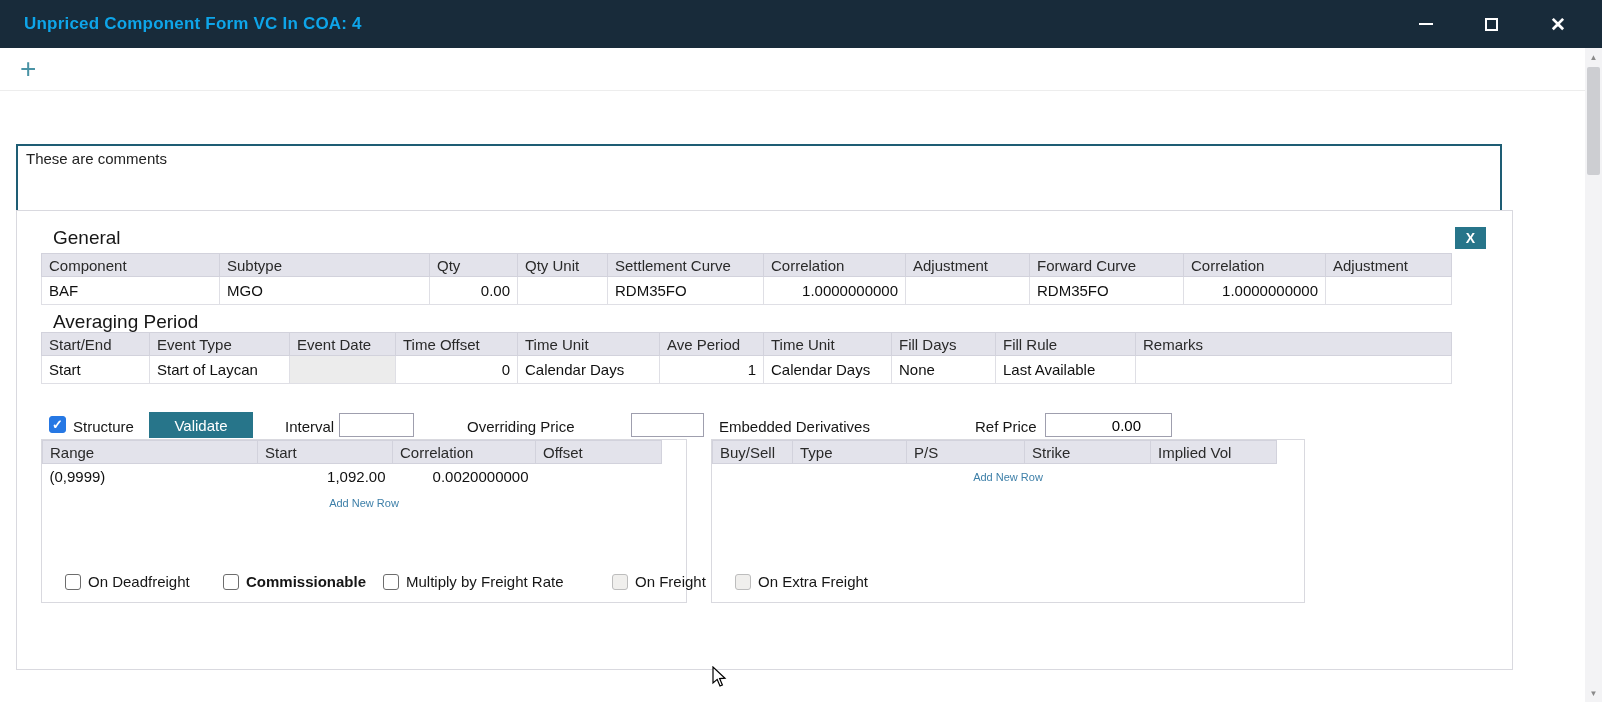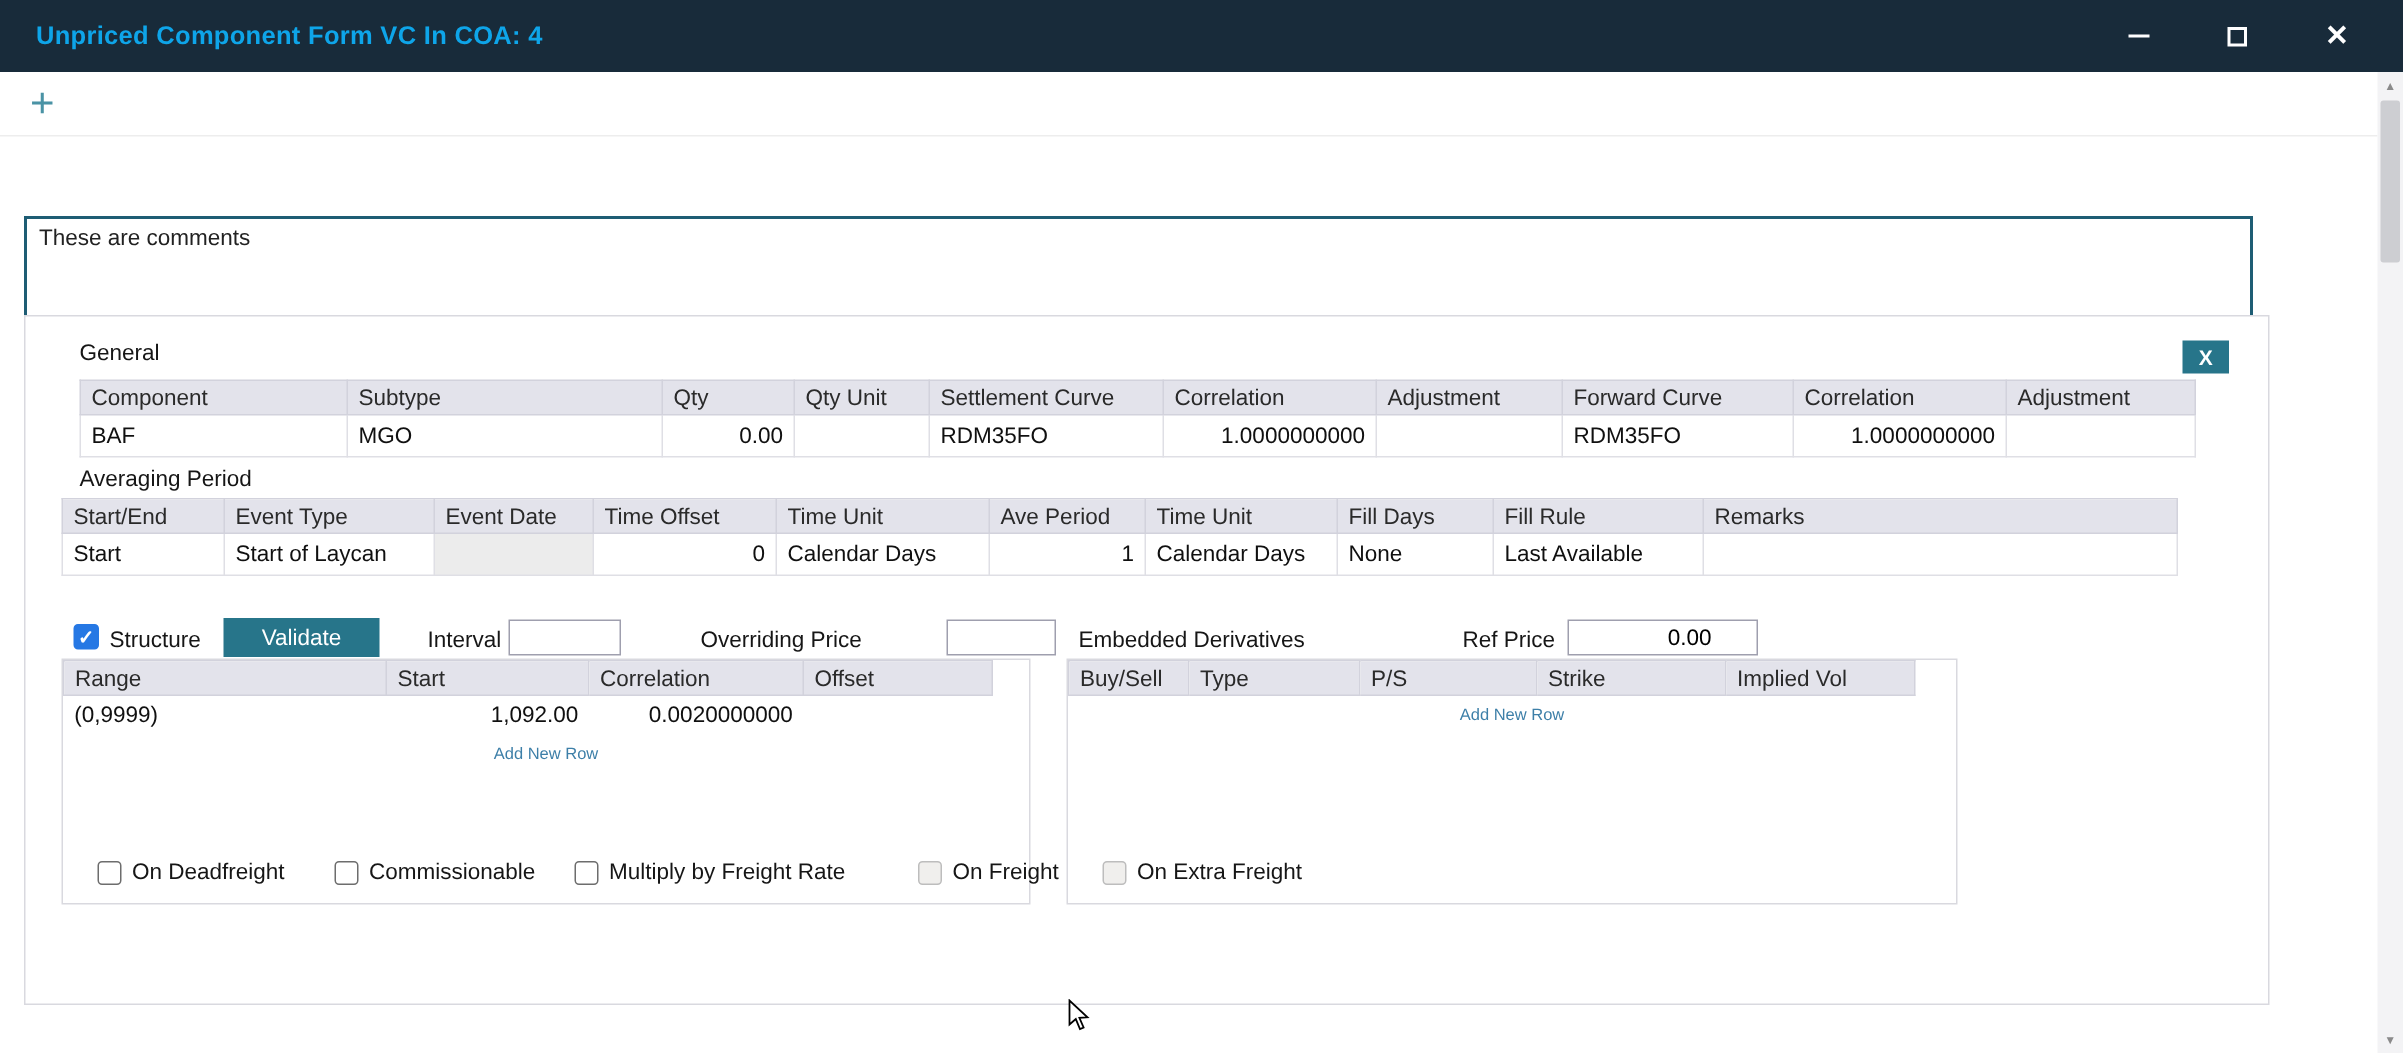--- a/index.html
+++ b/index.html
@@ -51,21 +51,21 @@
     font-size: 15px; color: #222;
     padding: 4px 8px; resize: none; outline: none; background: #fff; margin-top: 44px;
   }
 
   
   .panel {
     position: absolute; left: 16px; top: 210px;
     width: 1497px; height: 460px;
     border: 1px solid #d9d9df; background: #fff;
   }
-  .section-label { position: absolute; font-size: 15px; color: #161616; white-space: nowrap; }
+  .section-label { position: absolute; font-size: 19px; color: #161616; white-space: nowrap; }
   .xbtn {
     position: absolute; right: 26px; top: 16px;
     width: 31px; height: 22px;
     background: #27758a; color: #fff;
     font-size: 14px; font-weight: bold;
     display: flex; align-items: center; justify-content: center;
     cursor: default;
   }
 
   
@@ -184,21 +184,21 @@
   <span class="plus-icon">+</span>
 </div>
 
 <textarea class="comments" style="">These are comments</textarea>
 
 <div class="panel">
 
   <span class="section-label" style="left:36px; top:16px;">General</span>
   <div class="xbtn">X</div>
 
-  <table class="tbl" style="left:24px; top:42px; width:1410px;margin-left:12px;">
+  <table class="tbl" style="left:24px; top:42px; width:1410px;">
     <colgroup>
       <col style="width:178px">
         <col style="width:210px">
         <col style="width:88px">
         <col style="width:90px">
       <col style="width:156px">
         <col style="width:142px">
         <col style="width:124px">
         <col style="width:154px">
       <col style="width:142px">
@@ -338,21 +338,21 @@
       </tr>
     </tbody>
       </table>
     <div class="addrow">Add New Row</div>
   </div>
 
   <div class="flag" style="left:32px;">
     <span class="box"></span>
     <span>On Deadfreight</span>
   </div>
-  <div class="flag" style="left:190px;">
+  <div class="flag" style="left:190px;font-weight:bold;">
     <span class="box"></span>
     <span>Commissionable</span>
   </div>
   <div class="flag" style="left:350px;">
     <span class="box"></span>
     <span>Multiply by Freight Rate</span>
   </div>
   <div class="flag disabled" style="left:579px;">
     <span class="box"></span>
     <span>On Freight</span>

